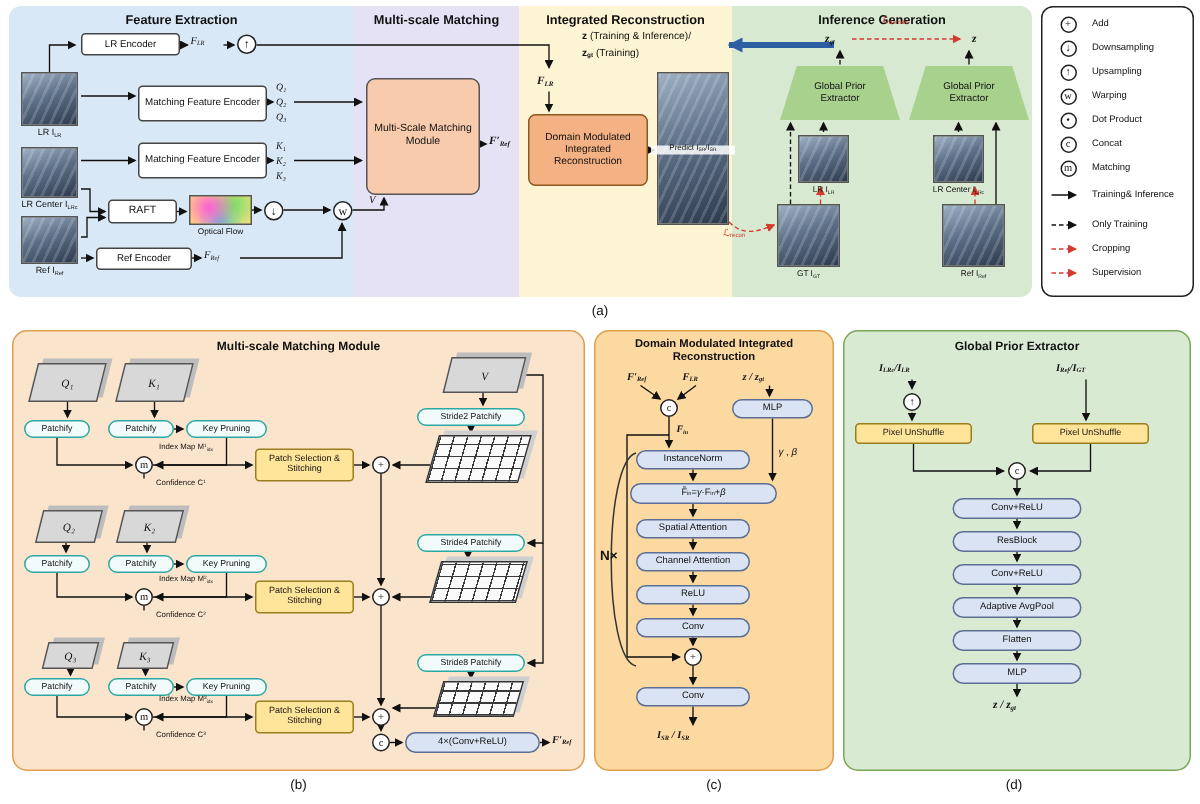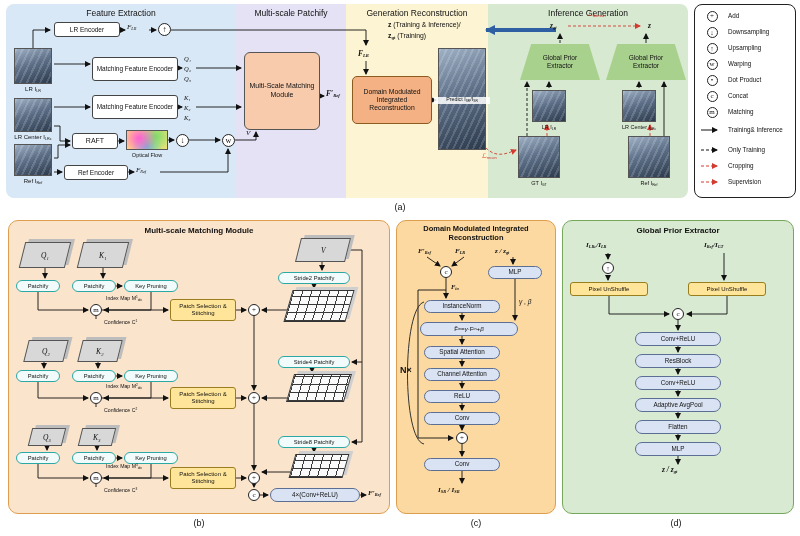--- a/index.html
+++ b/index.html
@@ -1,19 +1,19 @@
 <!DOCTYPE html>
 <html><head>
 <meta charset="utf-8">
 <style>
   *{margin:0;padding:0;box-sizing:border-box}
   html,body{width:800px;height:536px}
   body{position:relative;background:#fff;font-family:"Liberation Sans","DejaVu Sans",sans-serif;color:#111;overflow:hidden}
   .bgsec{position:absolute}
-  .sec-title{position:absolute;font-weight:normal;font-size:8.5px;text-align:center}
+  .sec-title{position:absolute;font-weight:bold;font-size:8.5px;text-align:center}
   .panel{position:absolute;border-radius:10px;border:1.5px solid}
   .panel-title{position:absolute;font-weight:bold;font-size:8px;text-align:center}
   .boxw{position:absolute;background:#fff;border:1px solid #444;border-radius:3px;display:flex;align-items:center;justify-content:center;font-size:6.5px;text-align:center;line-height:1.15;padding:1px}
   .bluebox{position:absolute;background:#dae3f3;border:1px solid #5b6e94;border-radius:7px;display:flex;align-items:center;justify-content:center;font-size:6.3px;text-align:center;line-height:1.1;padding:1px}
   .yellowbox{position:absolute;background:#ffe599;border:1px solid #9a7d1d;border-radius:3px;display:flex;align-items:center;justify-content:center;font-size:6px;text-align:center;line-height:1.15;padding:1px}
   .orangebox{position:absolute;background:#f4b183;border:1px solid #8a5a1f;border-radius:5px;display:flex;align-items:center;justify-content:center;font-size:6.8px;text-align:center;line-height:1.2;padding:3px}
   .peachbox{position:absolute;background:#f8cbad;border:1px solid #555;border-radius:6px;display:flex;align-items:center;justify-content:center;font-size:7px;text-align:center;line-height:1.25;padding:4px}
   .pill{position:absolute;background:#f2fbfb;border:1px solid #2ba8a4;border-radius:7px;display:flex;align-items:center;justify-content:center;font-size:5.8px;text-align:center;padding:1px}
   .circle{position:absolute;width:13px;height:13px;border-radius:50%;border:1.2px solid #222;background:#fff;display:flex;align-items:center;justify-content:center;font-size:8px;font-family:"Liberation Serif","DejaVu Serif",serif}
   .circle.sm{width:12px;height:12px;font-size:7px}
@@ -175,22 +175,22 @@
   <path class="l" d="M678,320 V330" marker-end="url(#ab)"></path>
   <path class="l" d="M678,346 V352" marker-end="url(#ab)"></path>
   <path class="l" d="M678,368 V374" marker-end="url(#ab)"></path>
   <path class="l" d="M678,390 V396" marker-end="url(#ab)"></path>
   <path class="l" d="M678,412 V418" marker-end="url(#ab)"></path>
   <path class="l" d="M678,434 V440" marker-end="url(#ab)"></path>
   <path class="l" d="M678,456 V464" marker-end="url(#ab)"></path>
 </svg>
 
 <div class="sec-title" style="left:6px;top:8px;width:230px">Feature Extraction</div>
-<div class="sec-title" style="left:236px;top:8px;width:110px">Multi-scale Patchify</div>
-<div class="sec-title" style="left:346px;top:8px;width:142px">Generation Reconstruction</div>
+<div class="sec-title" style="left:236px;top:8px;width:110px">Multi-scale Matching</div>
+<div class="sec-title" style="left:346px;top:8px;width:142px">Integrated Reconstruction</div>
 <div class="sec-title" style="left:488px;top:8px;width:200px">Inference Generation</div>
 
 <div class="photo" style="left:14px;top:48px;width:38px;height:36px"></div>
 <div class="lbl c" style="left:0px;top:86px;width:66px;font-size:6px"><span>LR </span><span>I</span><span class="sub">LR</span></div>
 <div class="photo" style="left:14px;top:98px;width:38px;height:34px"></div>
 <div class="lbl c" style="left:0px;top:134px;width:66px;font-size:6px"><span>LR Center </span><span>I</span><span class="sub">LRc</span></div>
 <div class="photo" style="left:14px;top:144px;width:38px;height:32px"></div>
 <div class="lbl c" style="left:0px;top:178px;width:66px;font-size:6px"><span>Ref </span><span>I</span><span class="sub">Ref</span></div>
 
 <div class="boxw" style="left:54px;top:22px;width:66px;height:15px">LR Encoder</div>

